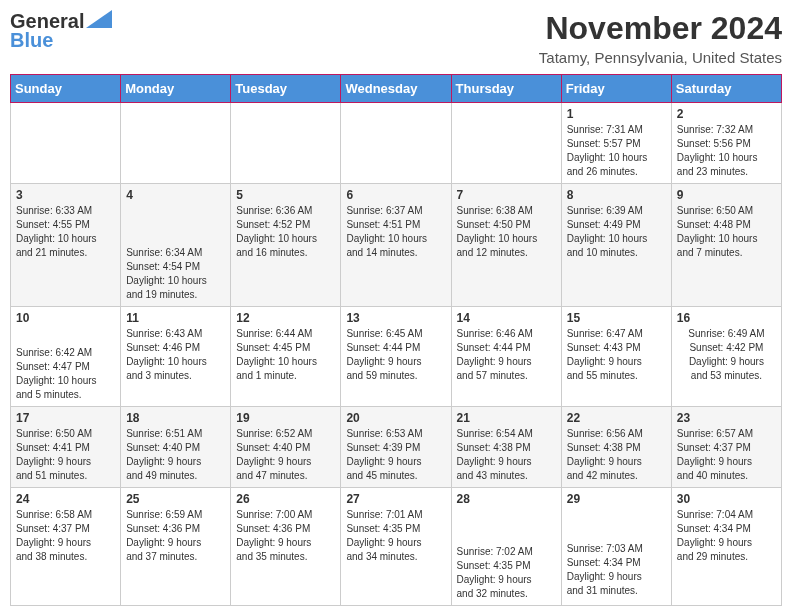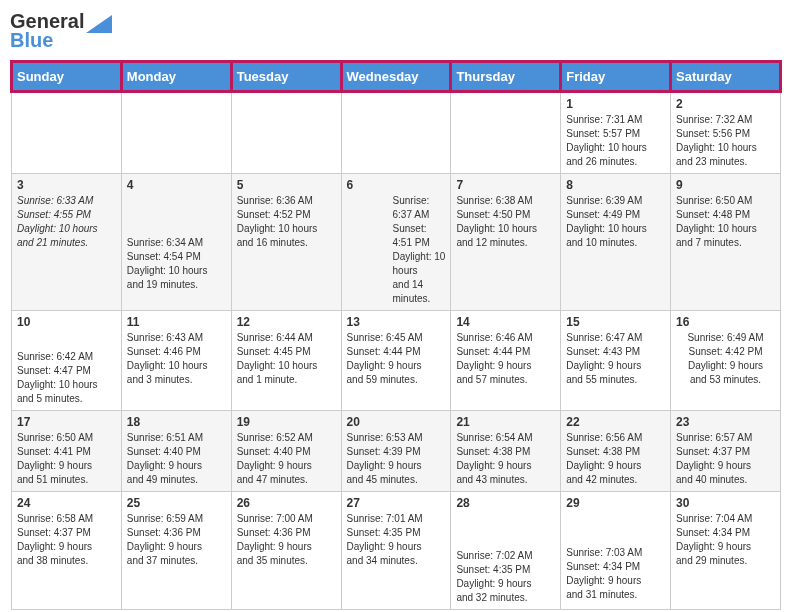--- a/index.html
+++ b/index.html
@@ -16,21 +16,21 @@
       justify-content: space-between;
       margin-bottom: 8px;
     }
     .logo {
       display: flex;
       flex-direction: column;
       align-items: flex-start;
     }
     .logo-row {
       display: flex;
-      align-items: flex-end;
+      align-items: flex-start;
     }
     .title-section {
       text-align: right;
     }
     .month-title {
       font-size: 32px;
       font-weight: bold;
       color: #333;
     }
     .location-title {
@@ -43,21 +43,21 @@
       border-collapse: collapse;
       border: 1px solid #ccc;
     }
     .calendar th {
       background: #4a90d9;
       color: #fff;
       font-size: 13px;
       font-weight: bold;
       padding: 6px 4px;
       text-align: left;
-      border: 3px solid #be185d;
+      border: 1px solid #be185d;
     }
     .calendar td {
       vertical-align: top;
       padding: 4px 5px;
       border: 1px solid #ccc;
       width: calc(100% / 7);
       min-height: 80px;
       font-size: 10.5px;
       color: #333;
       background: #fff;
@@ -89,20 +89,24 @@
 <div class="header">
   <div class="logo">
     <div class="logo-row">
       <span style="font-size:20px; font-weight:bold; color:#333;">General</span>
       <svg width="26" height="18" viewBox="0 0 26 18" style="margin-left:2px;">
         <polygon points="0,18 26,0 26,18" fill="#4a90d9"></polygon>
       </svg>
     </div>
     <span style="font-size:20px; font-weight:bold; color:#4a90d9; margin-top:-4px;">Blue</span>
   </div>
+  <div class="title-section">
+    <div class="month-title">November 2024</div>
+    <div class="location-title">Tatamy, Pennsylvania, United States</div>
+  </div>
 </div>
 
 <table class="calendar">
   <thead>
     <tr>
     <th>Sunday</th>
         <th>Monday</th>
         <th>Tuesday</th>
         <th>Wednesday</th>
         <th>Thursday</th>
@@ -128,42 +132,42 @@
           <span class="day-number">2</span>
           <div class="day-info" style="white-space: pre-line;">Sunrise: 7:32 AM
 Sunset: 5:56 PM
 Daylight: 10 hours
 and 23 minutes.</div>
         </td>
       </tr>
       <tr>
         <td>
           <span class="day-number">3</span>
-          <div class="day-info" style="white-space: pre-line; font-style: italic;">Sunrise: 6:33 AM
+          <div class="day-info" style="white-space: pre-line;">Sunrise: 6:33 AM
 Sunset: 4:55 PM
 Daylight: 10 hours
 and 21 minutes.</div>
         </td>
         <td>
           <span class="day-number">4</span>
           <div class="day-info" style="white-space: pre-line; margin-top: 44px;">Sunrise: 6:34 AM
 Sunset: 4:54 PM
 Daylight: 10 hours
 and 19 minutes.</div>
         </td>
         <td>
           <span class="day-number">5</span>
           <div class="day-info" style="white-space: pre-line;">Sunrise: 6:36 AM
 Sunset: 4:52 PM
 Daylight: 10 hours
 and 16 minutes.</div>
         </td>
         <td>
           <span class="day-number">6</span>
-          <div class="day-info" style="white-space: pre-line; margin-left: 46px;">Sunrise: 6:37 AM
+          <div class="day-info" style="white-space: pre-line;">Sunrise: 6:37 AM
 Sunset: 4:51 PM
 Daylight: 10 hours
 and 14 minutes.</div>
         </td>
         <td>
           <span class="day-number">7</span>
           <div class="day-info" style="white-space: pre-line;">Sunrise: 6:38 AM
 Sunset: 4:50 PM
 Daylight: 10 hours
 and 12 minutes.</div>

